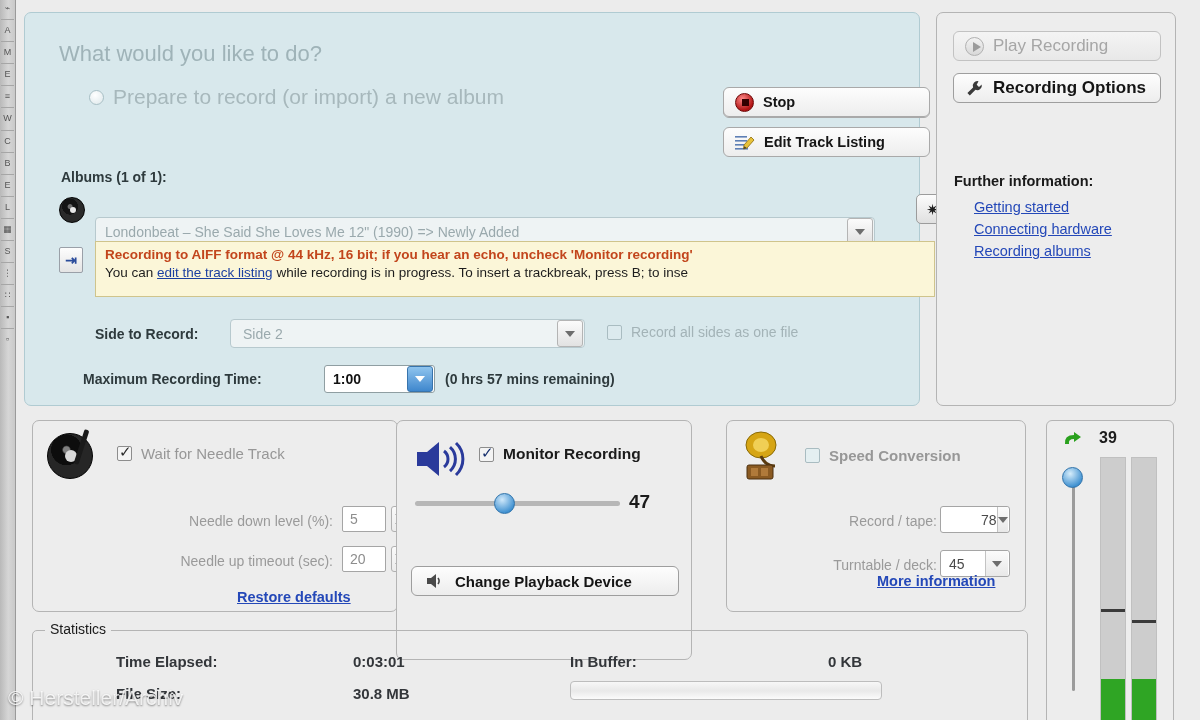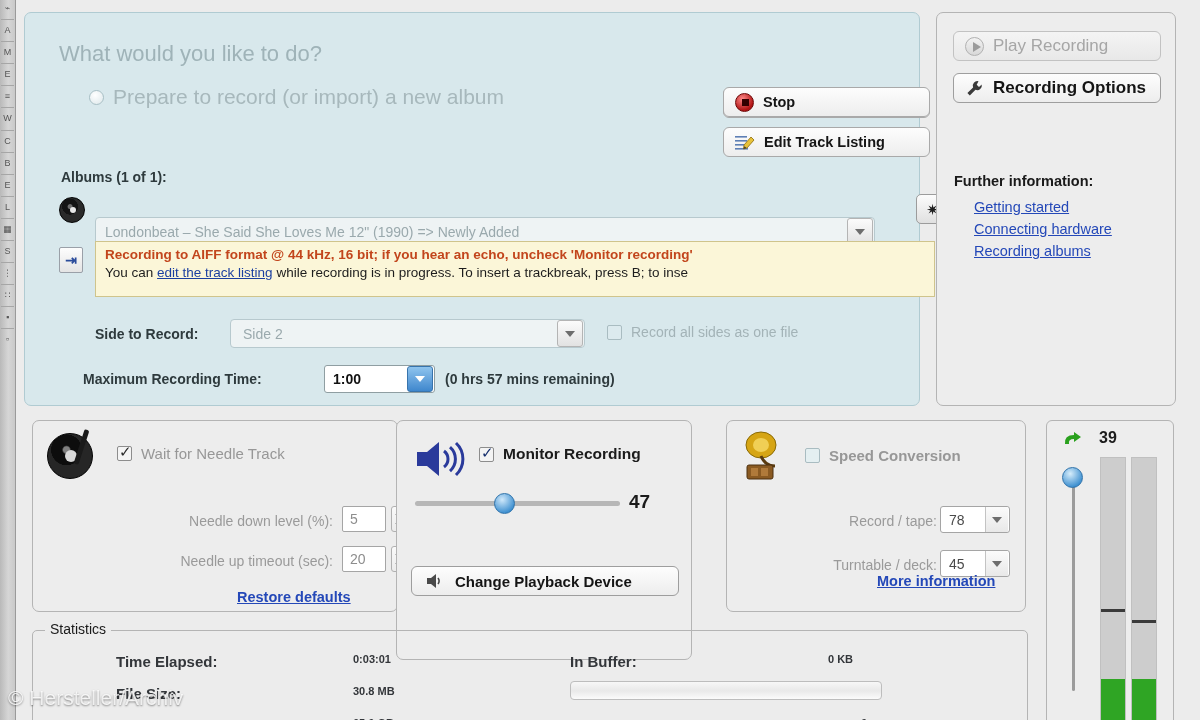--- a/index.html
+++ b/index.html
@@ -316,38 +316,38 @@
   .spd-select {
     position:absolute; width:70px; height:27px; background:#fff;
     border:1px solid #a5a5a5; border-radius:3px; display:flex; align-items:center;
   }
   .spd-val { flex:1; padding-left:8px; font-size:14px; color:#4a4a4a; }
   .spd-arrow {
     width:23px; height:25px; margin-right:1px; border-left:1px solid #c3c3c3;
     background:linear-gradient(to bottom,#fbfbfb,#e8e8e8);
     display:flex; align-items:center; justify-content:center;
   }
-  #rec-tape-sel { left:213px; top:85px; }
+  #rec-tape-sel { left:213px; top:85px;padding-left:32px; }
   #turntable-sel { left:213px; top:129px; }
   #more-info-link {
     position:absolute; left:134px; top:152px; font-size:14.5px; color:#2448b8;
     text-decoration:underline; font-weight:bold;margin-left:16px;
   }
 
   
   #stats-panel {
     position:absolute; left:32px; top:630px; width:996px; height:95px;
     border:1px solid #b4b4b4; border-radius:5px; background:transparent;
   }
   #stats-legend {
     position:absolute; left:12px; top:-10px; background:#ececec; padding:0 5px;
     font-size:14px; color:#1a1a1a;
   }
   .stat-k { position:absolute; font-size:15px; font-weight:bold; color:#33363a; }
-  .stat-v { position:absolute; font-size:11px; font-weight:bold; color:#33363a; }
+  .stat-v { position:absolute; font-size:15px; font-weight:bold; color:#33363a; }
   #k0 { left:83px; top:22px; } #v0 { left:320px; top:22px; }
   #k1 { left:83px; top:54px; } #v1 { left:320px; top:54px; }
   #k2 { left:83px; top:86px; } #v2 { left:320px; top:86px; }
   #k3 { left:537px; top:22px; } #v3 { left:795px; top:22px; }
   #k4 { left:537px; top:86px; } #v4 { left:828px; top:86px; }
   #buf-bar {
     position:absolute; left:537px; top:50px; width:312px; height:19px;
     background:linear-gradient(to bottom,#f7f7f7,#e9e9e9 52%,#fbfbfb);
     border:1px solid #bdbdbd; border-radius:4px;
   }

